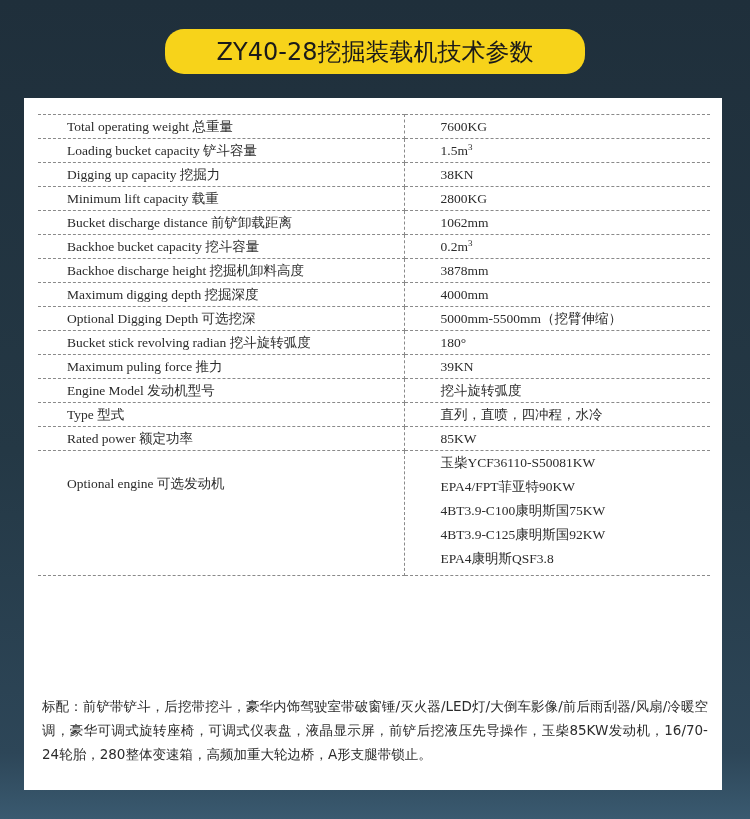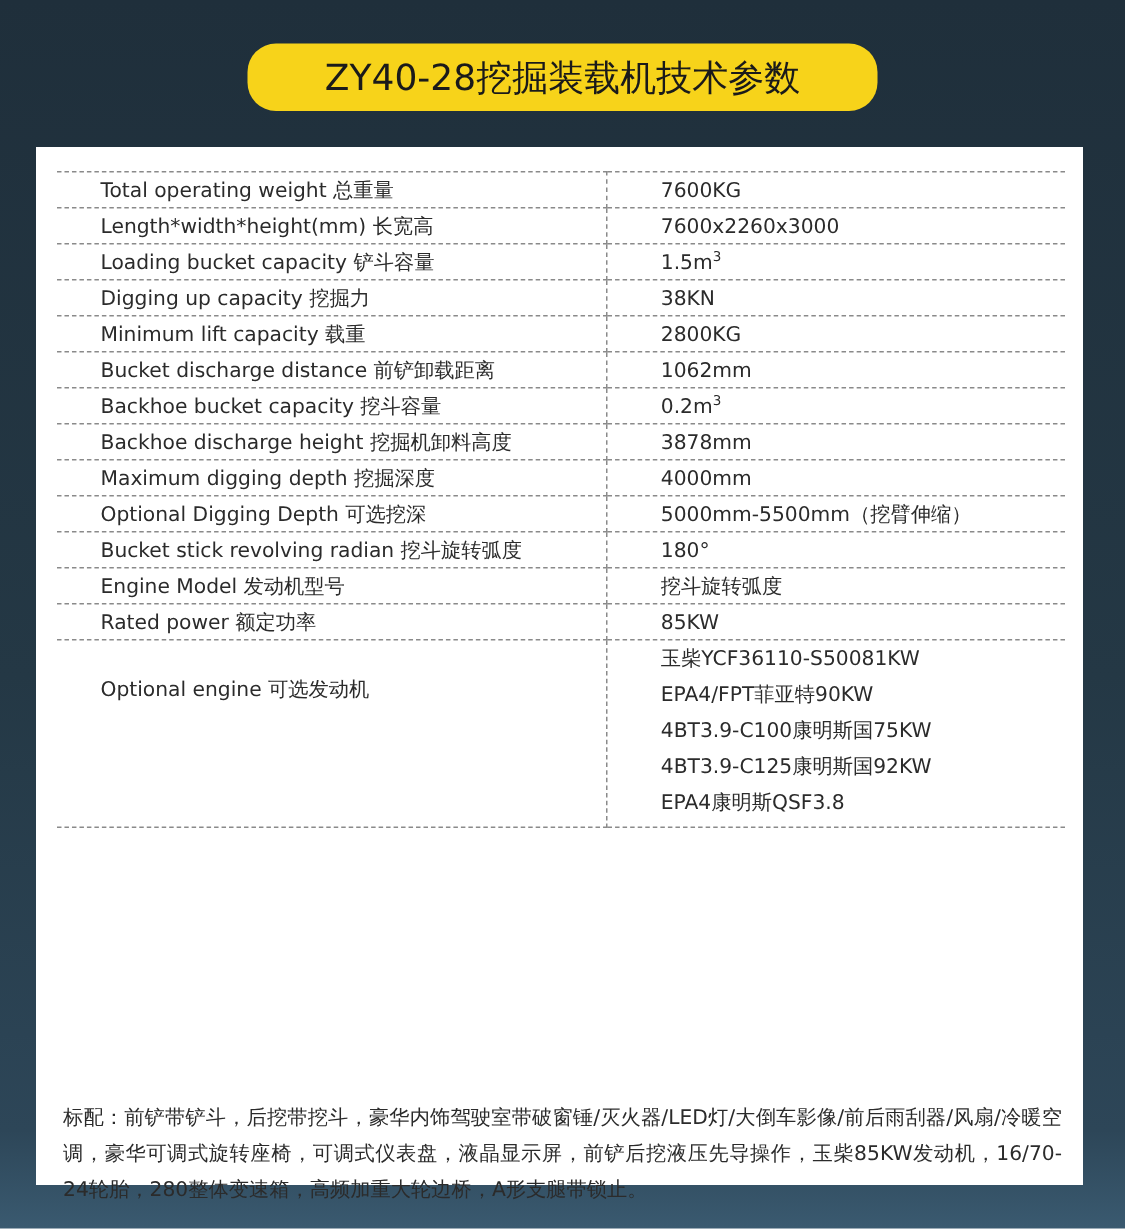--- a/index.html
+++ b/index.html
@@ -26,20 +26,21 @@
     width: 698px; height: 692px;
     background: #ffffff;
   }
   .spec-table {
     position: absolute;
     left: 14px; top: 16px;
     width: 672px;
     border-collapse: collapse;
     font-size: 13.5px;
     color: #2b2b2b;
+    font-family: Liberation Serif, serif;
   }
   .spec-table td {
     border-top: 1px dashed #8a8a8a;
     border-bottom: 1px dashed #8a8a8a;
     height: 24px;
     line-height: 22px;
     vertical-align: middle;
     white-space: nowrap;
   }
   .spec-table td.label {
@@ -59,21 +60,21 @@
     padding-top: 0px;
     padding-bottom: 4px;
   }
   .engine-line {
     display: block;
     height: 24px;
     line-height: 24px;
   }
   .notes {
     position: absolute;
-    left: 18px; top: 635px;
+    left: 18px; top: 596px;
     width: 666px;
     font-size: 13.5px;
     line-height: 24px;
     color: #2b2b2b;
     text-align: justify;
   }
   sup { font-size: 9px; line-height: 0; vertical-align: 5px; }
 </style>
 </head>
 <body>
@@ -81,24 +82,20 @@
 <div class="title-banner">
   <span>ZY40-28挖掘装载机技术参数</span>
 </div>
 
 <div class="panel">
   <table class="spec-table">
     <tbody id="spec-body">
       <tr>
           <td class="label">Total operating weight 总重量</td>
           <td class="value">7600KG</td>
-        </tr>
-      <tr>
-          <td class="label">Length*width*height(mm) 长宽高</td>
-          <td class="value">7600x2260x3000</td>
         </tr>
       <tr>
           <td class="label">Loading bucket capacity 铲斗容量</td>
           <td class="value"><span>1.5m</span><sup>3</sup></td>
         </tr>
       <tr>
           <td class="label">Digging up capacity 挖掘力</td>
           <td class="value">38KN</td>
         </tr>
       <tr>
@@ -123,22 +120,30 @@
         </tr>
       <tr>
           <td class="label">Optional Digging Depth 可选挖深</td>
           <td class="value">5000mm-5500mm（挖臂伸缩）</td>
         </tr>
       <tr>
           <td class="label">Bucket stick revolving radian 挖斗旋转弧度</td>
           <td class="value">180°</td>
         </tr>
       <tr>
+          <td class="label">Maximum puling force 推力</td>
+          <td class="value">39KN</td>
+        </tr>
+      <tr>
           <td class="label">Engine Model 发动机型号</td>
           <td class="value">挖斗旋转弧度</td>
+        </tr>
+      <tr>
+          <td class="label">Type 型式</td>
+          <td class="value">直列，直喷，四冲程，水冷</td>
         </tr>
       <tr>
           <td class="label">Rated power 额定功率</td>
           <td class="value">85KW</td>
         </tr>
       <tr class="tall">
         <td class="label">Optional engine 可选发动机</td>
         <td class="value">
           <span class="engine-line">玉柴YCF36110-S50081KW</span>
           <span class="engine-line">EPA4/FPT菲亚特90KW</span>

